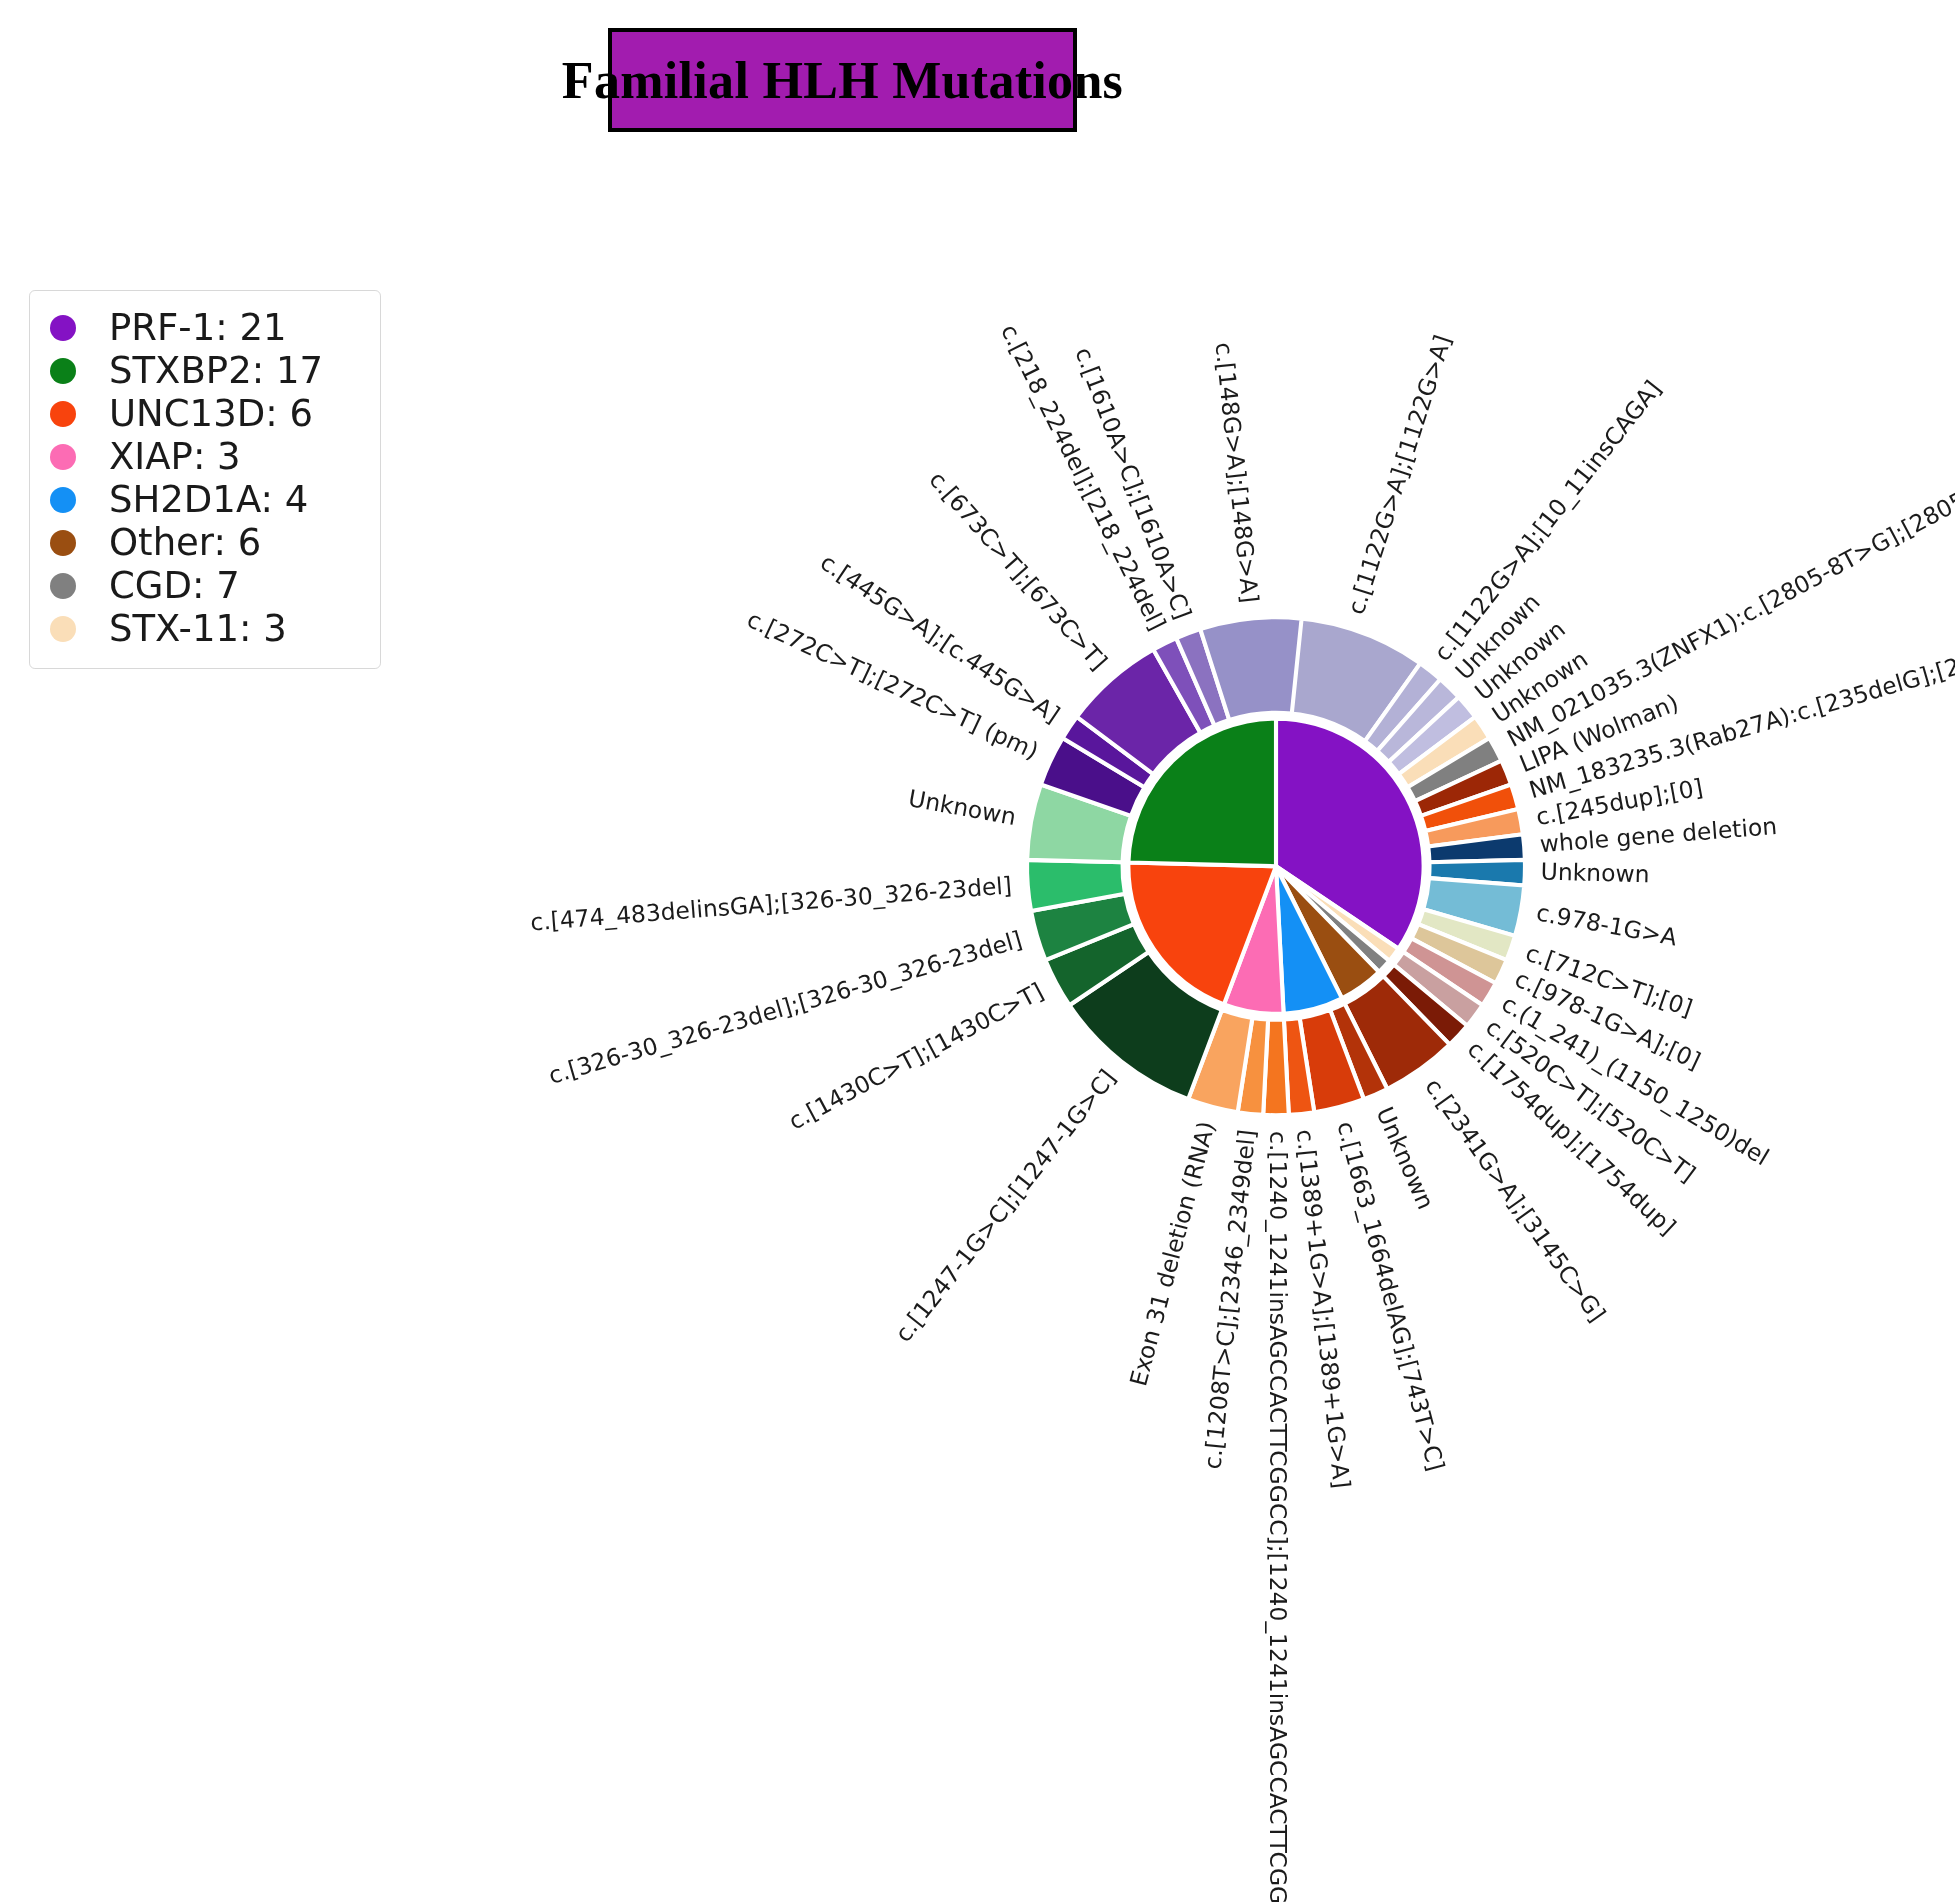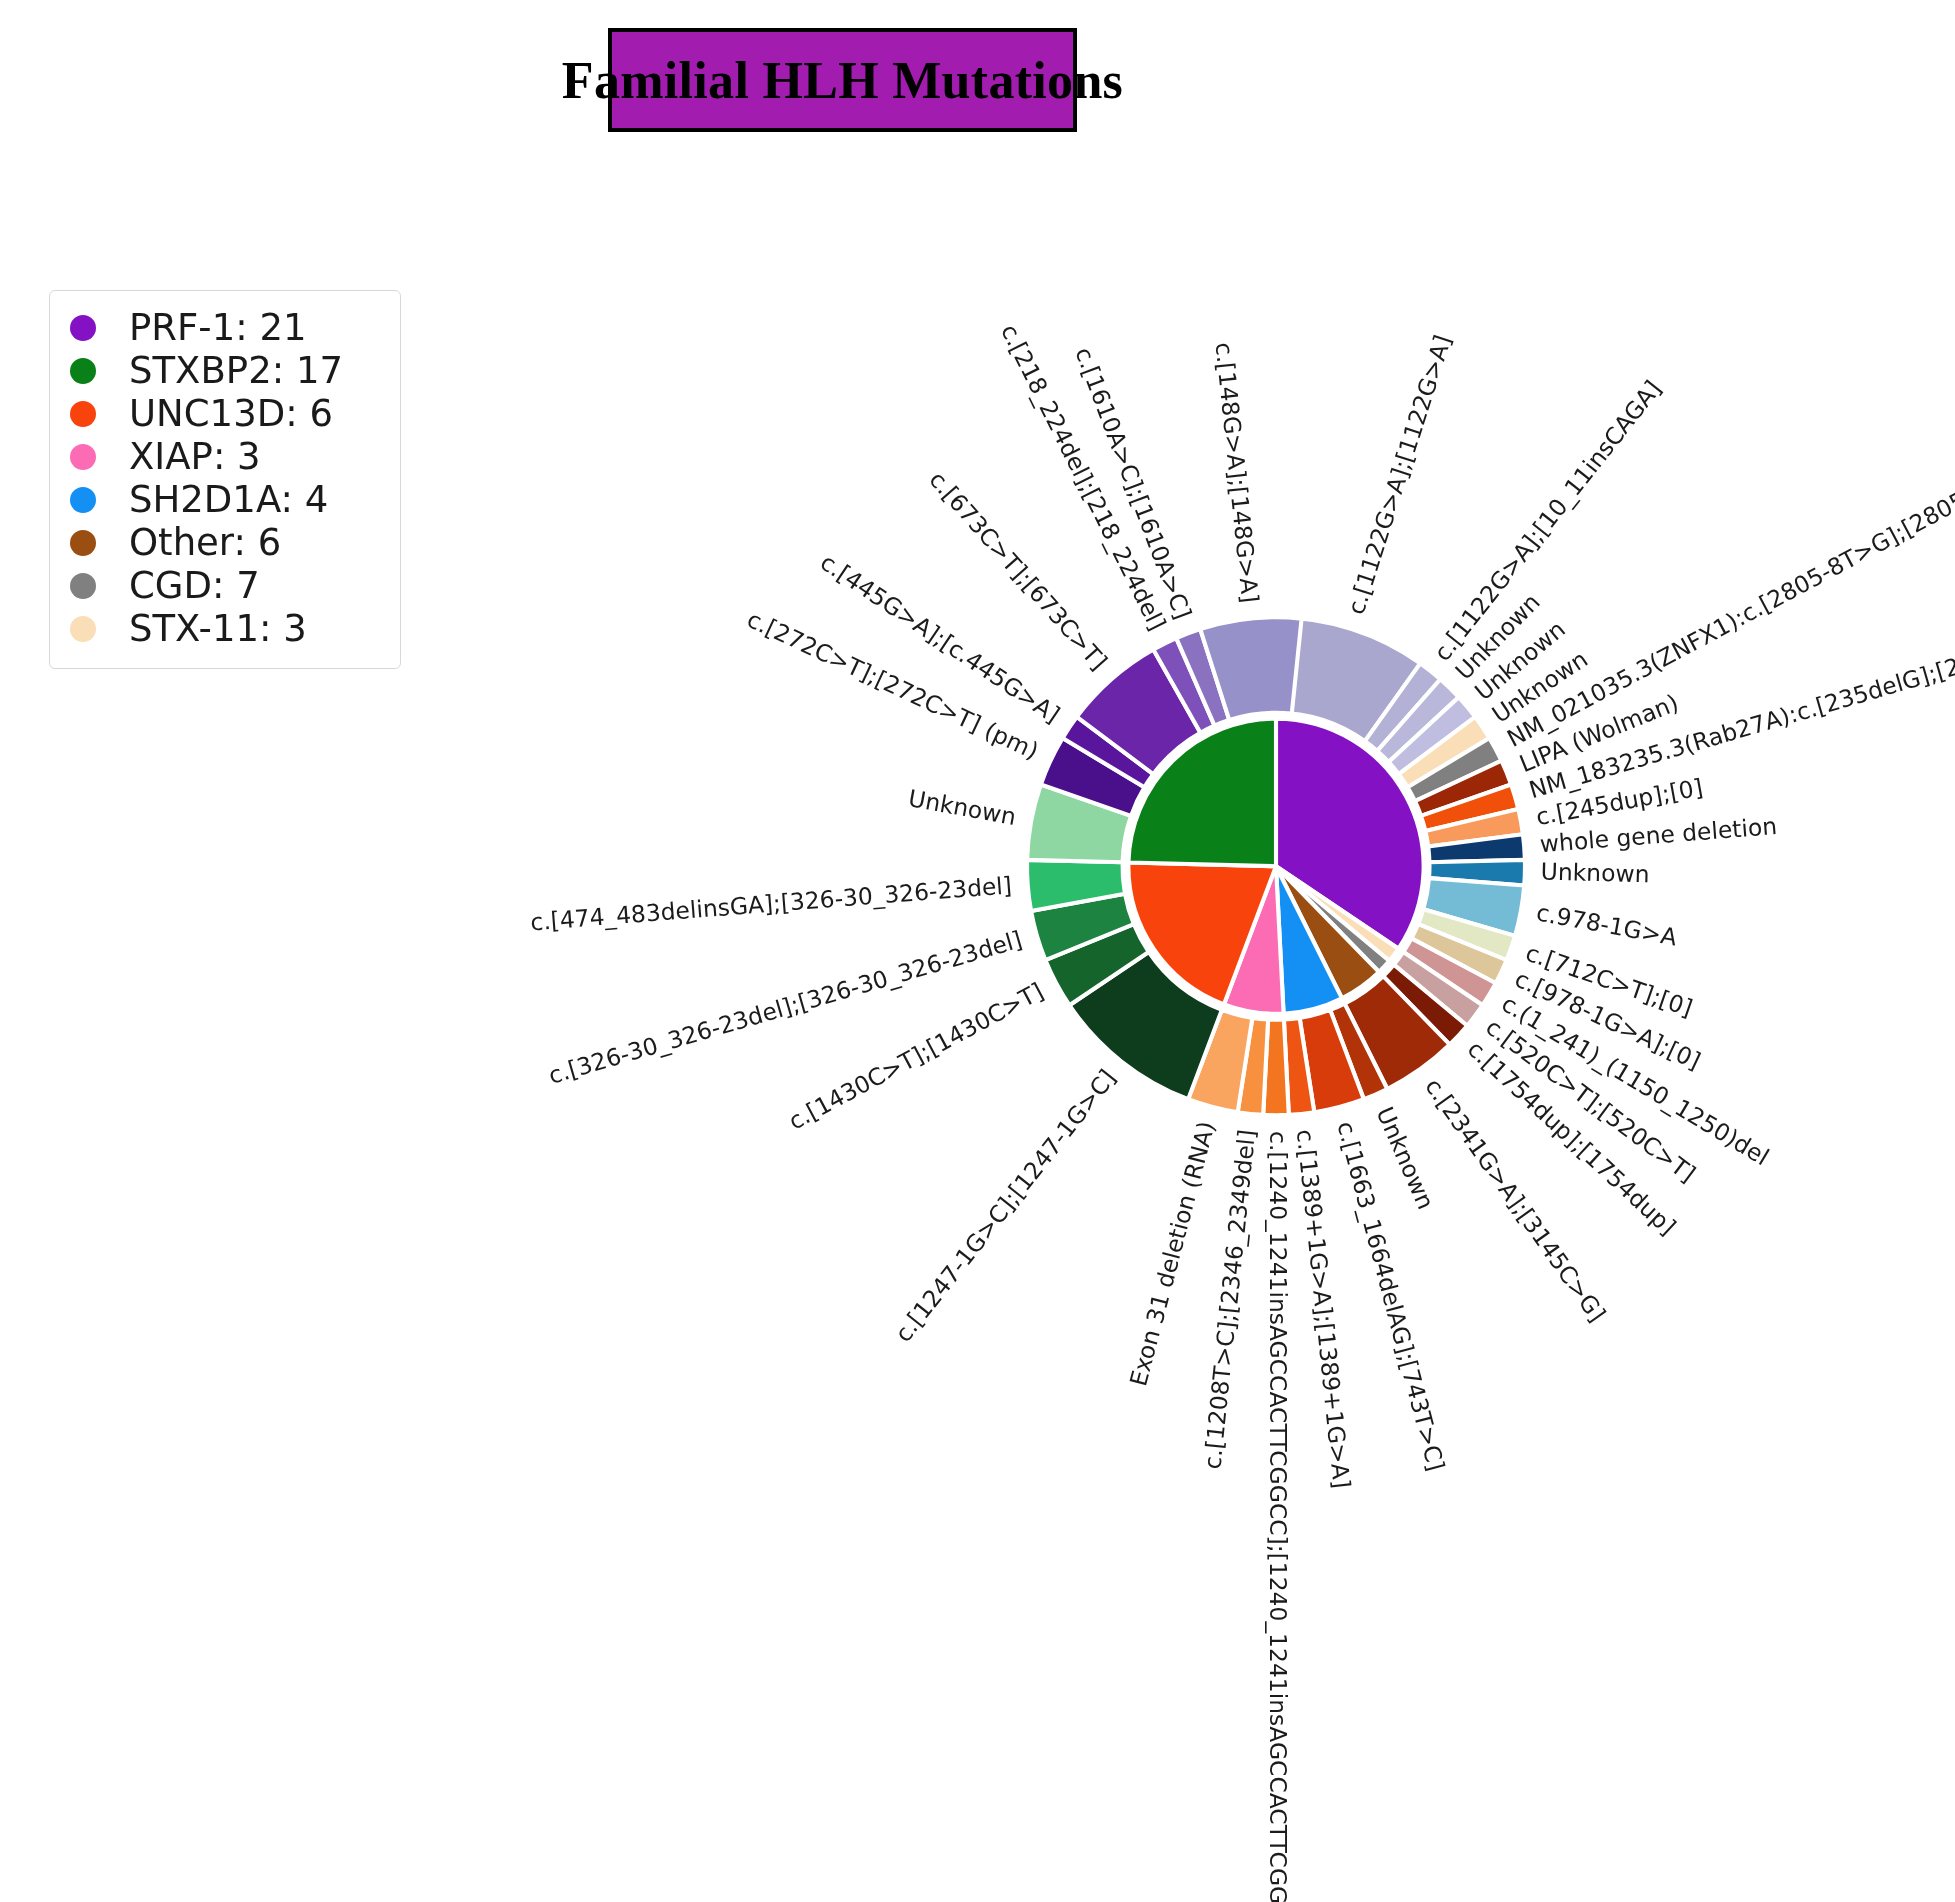--- a/index.html
+++ b/index.html
@@ -17,21 +17,21 @@
   #title-text{
     font-family:"Liberation Serif","DejaVu Serif",serif;
     font-weight:bold;font-size:52px;color:#000;letter-spacing:0.3px;
     white-space:nowrap;
   }
 
   
   #legend{
     position:absolute;left:29px;top:290px;width:352px;
     border:1.8px solid #d8d8d8;border-radius:5.9px;background:#fff;
-    padding:15.2px 14px 17.6px 20px;box-sizing:border-box;margin-left:20px;
+    padding:15.2px 14px 17.6px 20px;box-sizing:border-box;
   }
   .legend-row{display:flex;align-items:center;height:43px;}
   .legend-swatch{
     width:26px;height:26px;border-radius:50%;flex:0 0 auto;margin-right:33px;
   }
   .legend-label{
     font-size:37px;color:#1a1a1a;white-space:nowrap;
     font-family:"DejaVu Sans","Liberation Sans",sans-serif;
   }
 

